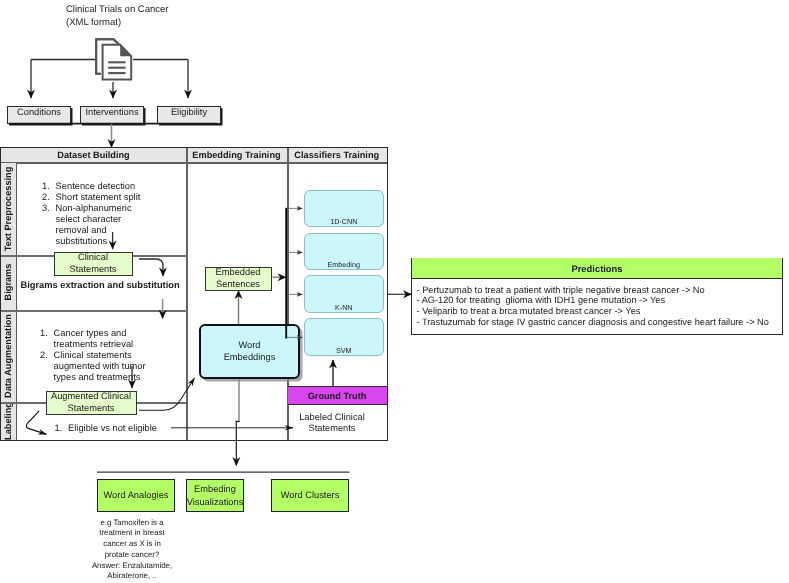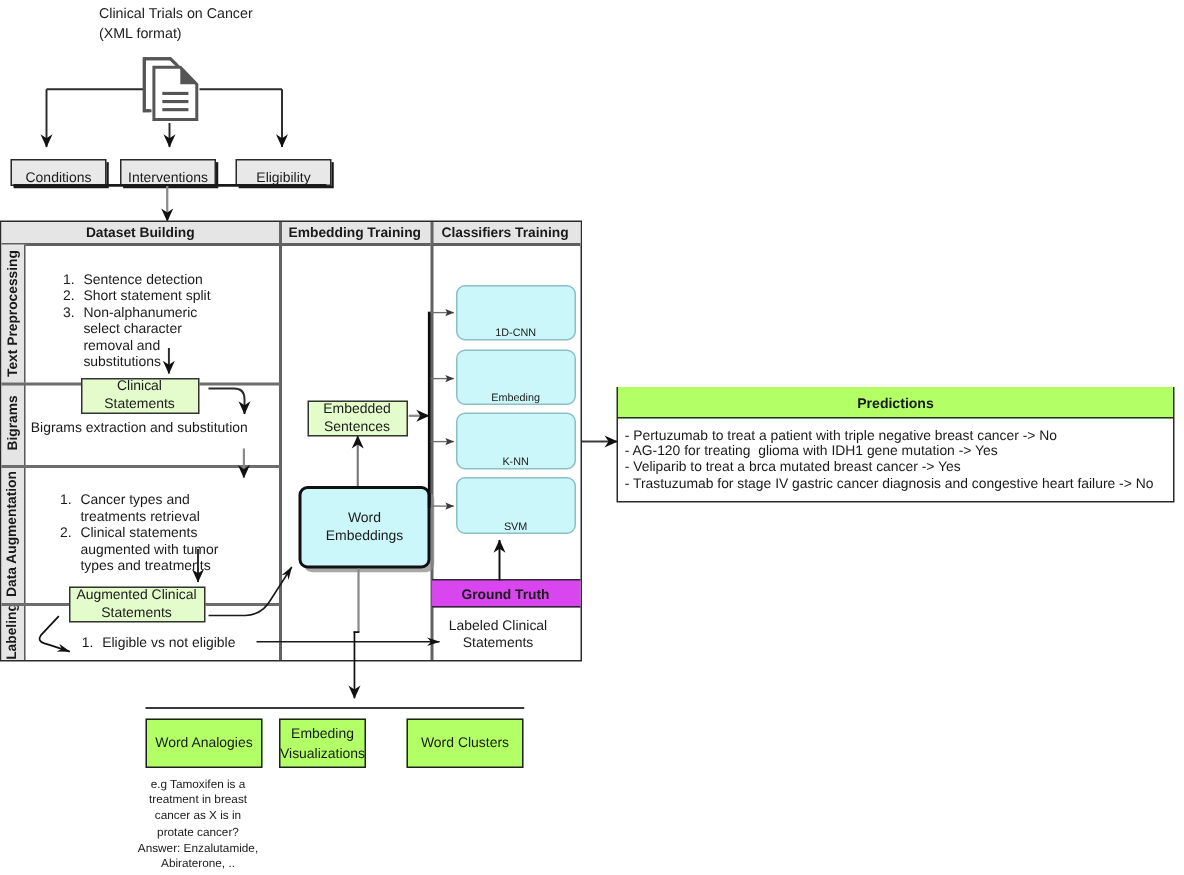--- a/index.html
+++ b/index.html
@@ -9,21 +9,21 @@
   #stage{position:relative;width:789px;height:583px;background:#fff;}
   .abs{position:absolute;}
   svg.layer{position:absolute;left:0;top:0;width:789px;height:583px;overflow:visible;pointer-events:none;}
 
   
   #title{left:66px;top:3px;font-size:9.5px;line-height:13px;color:#222;}
 
   
   .greybox{background:#e8e8e8;border:1.2px solid #2b2b2b;
            box-shadow:1.8px 1.8px 0 -0.3px #1a1a1a;
-           font-size:9.3px;display:flex;align-items:flex-end;justify-content:center;}
+           font-size:9.3px;display:flex;align-items:flex-start;justify-content:center;}
 
   
   #tbl{left:0px;top:146.5px;width:387.5px;height:294px;border:1.3px solid #2b2b2b;box-sizing:border-box;}
   .thead{position:absolute;top:0;height:16px;background:#e5e5e5;
          border-bottom:2px solid #606060;box-sizing:border-box;
          font-weight:bold;font-size:9.2px;display:flex;align-items:center;justify-content:center;}
   .vdiv{position:absolute;top:0;bottom:0;width:2px;background:#636363;}
   .rowline{position:absolute;left:0;width:387px;height:2px;background:#6d6d6d;}
   .sidelbl{position:absolute;left:0px;width:15.5px;background:#e5e5e5;
            border-right:1.6px solid #5a5a5a;box-sizing:border-box;
@@ -136,21 +136,21 @@
 removal and
 substitutions</span>
     </div>
   </div>
 
   <div class="lgbox" style="left:53.5px;top:251.5px;width:79px;height:24px;">
     <span class="nl">Clinical
 Statements</span>
   </div>
 
-  <div class="abs plain" style="left:20.5px;top:279.5px;">
+  <div class="abs plain" style="left:20.5px;top:279.5px;font-weight:bold;">
     <span>Bigrams extraction and substitution</span>
   </div>
 
   <div class="abs olist" style="left:40px;top:327.5px;width:160px;">
     <div class="oli">
       <span class="num">1.</span>
       <span class="txt nl">Cancer types and
 treatments retrieval</span>
     </div>
     <div class="oli">
@@ -170,21 +170,21 @@
     <div class="oli">
       <span class="num">1.</span>
       <span class="txt">Eligible vs not eligible</span>
     </div>
   </div>
 
   <div class="lgbox" style="left:204.5px;top:266.5px;width:67px;height:24px;">
     <span class="nl">Embedded
 Sentences</span>
   </div>
-  <div class="cyanbig" style="left:199px;top:324px;width:88px;height:55px;">
+  <div class="cyanbig" style="left:199px;top:324px;width:101px;height:55px;">
     <span class="nl">Word
 Embeddings</span>
   </div>
 
   <div class="cyanbox" style="left:303.5px;top:189.5px;width:80.5px;height:37.5px;">
     <span>1D-CNN</span>
   </div>
   <div class="cyanbox" style="left:303.5px;top:232.5px;width:80.5px;height:37.5px;">
     <span>Embeding</span>
   </div>

